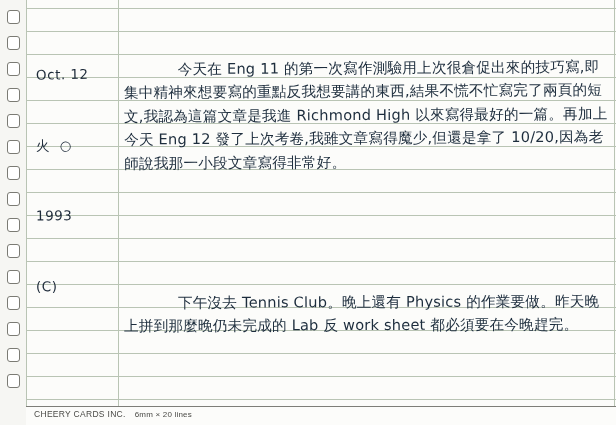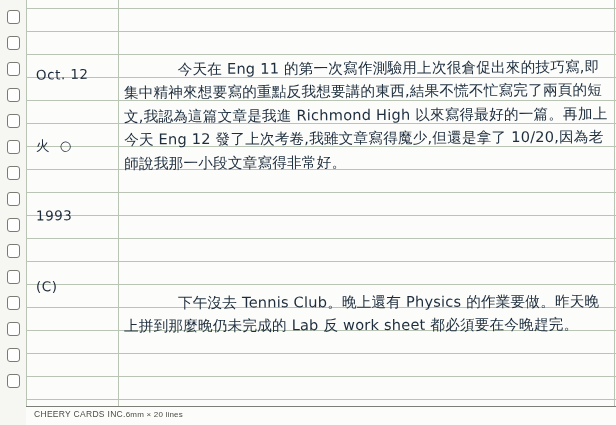--- a/index.html
+++ b/index.html
@@ -67,20 +67,21 @@
     width: 590px;
     height: 0;
     border-top: 1.2px solid #7e7e78;
   }
   .footer {
     position: absolute;
     left: 34px;
     top: 409px;
     display: flex;
     align-items: baseline;
+    gap: 9px;
     color: #4a4a46;
   }
   .footer .brand {
     font-size: 8.5px;
     letter-spacing: 0.3px;
   }
   .footer .spec {
     font-size: 8px;
     letter-spacing: 0.2px;
   }

